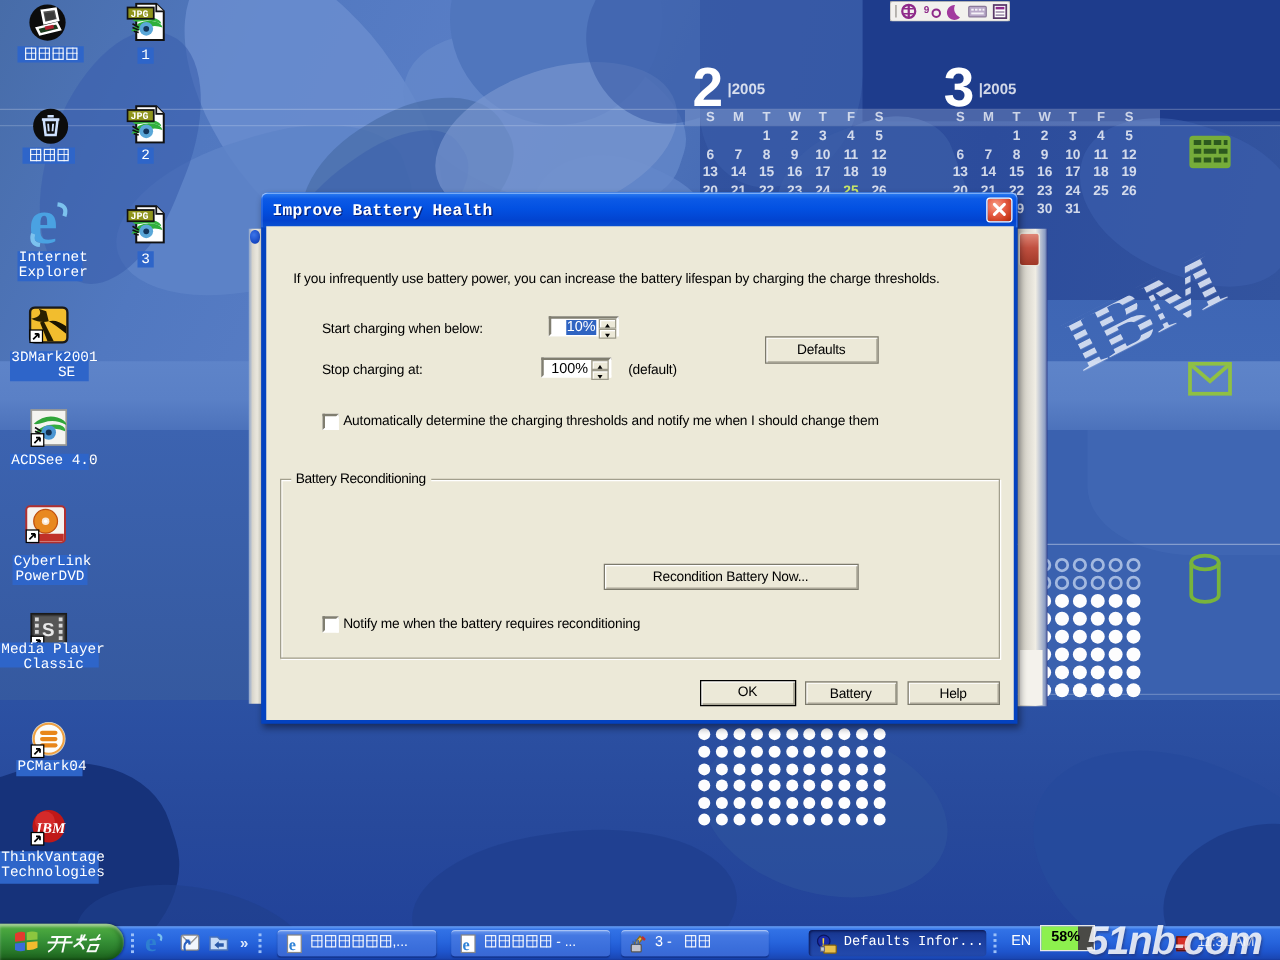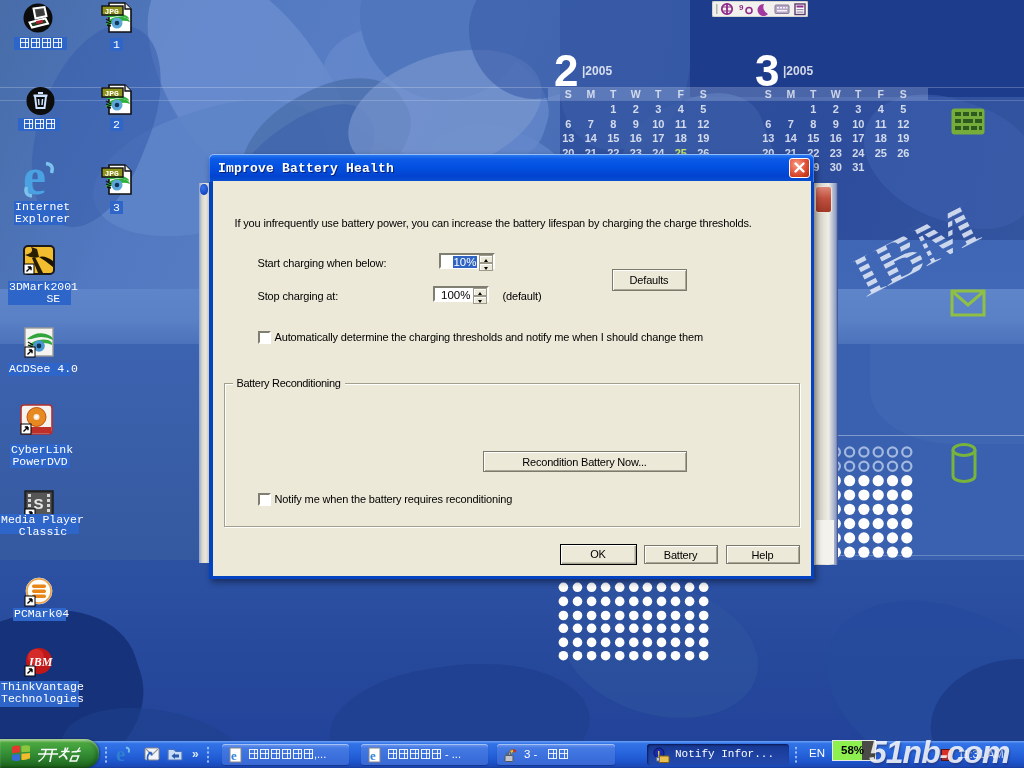--- a/index.html
+++ b/index.html
@@ -606,21 +606,21 @@
         <span class="val"><span style="background:#2f64c2;color:#fff;">10%</span></span>
         <span class="ud">
             <span class="u">
               <i class="tri-u"></i>
             </span>
             <span class="d">
               <i class="tri-d"></i>
             </span>
           </span>
       </div>
-      <div class="btn" style="left:399px;top:88px;width:75px;height:22px;line-height:21px;">Defaults</div>
+      <div class="btn" style="left:399px;top:88px;width:91px;height:22px;line-height:21px;">Defaults</div>
       <div class="dtext" style="left:45px;top:109px;">Stop charging at:</div>
       <div class="spin" style="left:220px;top:105px;">
         <span class="val">100%</span>
         <span class="ud">
             <span class="u">
               <i class="tri-u"></i>
             </span>
             <span class="d">
               <i class="tri-d"></i>
             </span>
@@ -707,21 +707,21 @@
       <span style="position:absolute;left:27px;top:4px;font-size:11.5px;">3 - </span>
       <span style="position:absolute;left:50px;top:4px;"><i class="cj"></i><i class="cj"></i></span>
     </div>
     <div class="tbtn" style="left:647px;width:142px;background:linear-gradient(180deg,#17368e 0%,#1c3f9f 40%,#234aad 100%);box-shadow:inset 1px 1px 2px rgba(0,0,40,.6);">
       <svg class="abs" style="left:6px;top:2.5px;" width="17" height="17" viewBox="0 0 17 17">
         <circle cx="6" cy="6" r="5" fill="#1a2ba8" stroke="#0a1560" stroke-width="1"></circle>
         <text x="4.2" y="9.5" font-family="Liberation Sans" font-weight="bold" font-size="9" fill="#f8d840">!</text>
         <rect x="6" y="9" width="10" height="6.5" rx="1" fill="#e8c050" stroke="#806010" stroke-width="1"></rect>
         <rect x="3.5" y="10.5" width="3" height="3.5" fill="#c0c8d8" stroke="#667" stroke-width="0.8"></rect>
       </svg>
-      <span style="position:absolute;left:28px;top:4px;font-family:'Liberation Mono',monospace;font-size:11px;">Notify Infor...</span>
+      <span style="position:absolute;left:28px;top:4px;font-family:'Liberation Mono',monospace;font-size:11px;">Defaults Infor...</span>
     </div>
     <div class="tsep" style="left:794px;"></div>
 
     <span class="abs" style="left:809px;top:6px;color:#fff;font-size:11.5px;">EN</span>
     <div class="abs" style="left:832px;top:-1px;width:44px;height:21px;border:1.5px solid #e8e8e8;background:linear-gradient(90deg,#8df04e 0%,#8df04e 70%,#4a4a46 70%,#4a4a46 100%);">
       <span style="position:absolute;left:8px;top:3px;font-size:11.5px;font-weight:bold;color:#000;">58%</span>
     </div>
     <div class="abs" style="left:941px;top:8px;width:11px;height:12px;background:#d83028;border:1px solid #601008;"></div>
     <span class="abs" style="left:958px;top:7px;color:rgba(255,255,255,.85);font-size:11px;">11:31 AM</span>
   </div>

